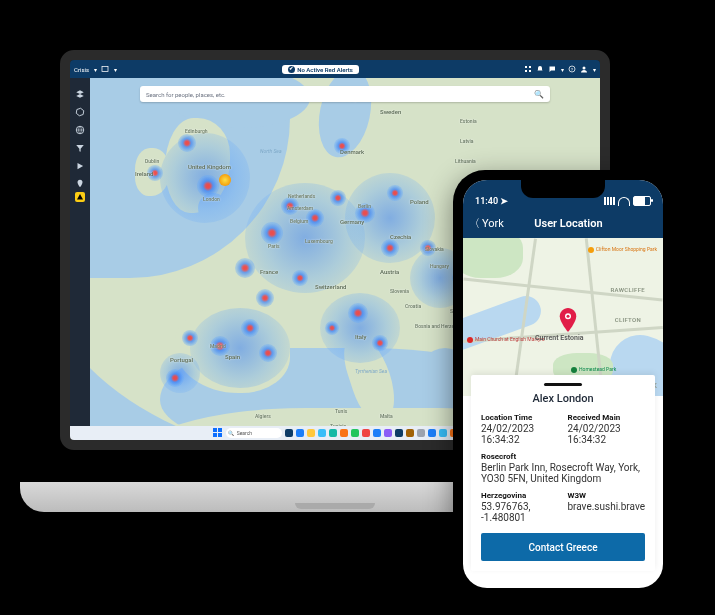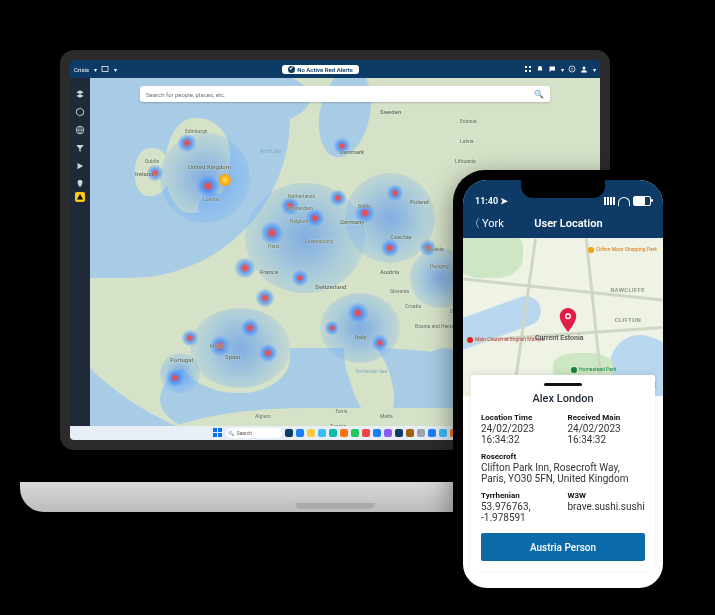--- a/index.html
+++ b/index.html
@@ -354,32 +354,32 @@
           <div class="v">24/02/2023 16:34:32</div>
         </div>
         <div class="col">
           <div class="k">Received Main</div>
           <div class="v">24/02/2023 16:34:32</div>
         </div>
       </div>
 
       <div class="sect">
         <div class="k">Rosecroft</div>
-        <div class="v">Clifton Park Inn, Rosecroft Way, Paris, YO30 5FN, United Kingdom</div>
+        <div class="v">Berlin Park Inn, Rosecroft Way, York, YO30 5FN, United Kingdom</div>
       </div>
 
       <div class="row2 sect">
         <div class="col">
-          <div class="k">Tyrrhenian</div>
-          <div class="v">53.976763, -1.978591</div>
+          <div class="k">Herzegovina</div>
+          <div class="v">53.976763, -1.480801</div>
         </div>
         <div class="col">
           <div class="k">W3W</div>
-          <div class="v">brave.sushi.sushi</div>
+          <div class="v">brave.sushi.brave</div>
         </div>
       </div>
 
       <div class="contact-btn">
-        <span>Austria Person</span>
+        <span>Contact Greece</span>
       </div>
     </div>
   </div>
 </div>
 
 </body></html>

